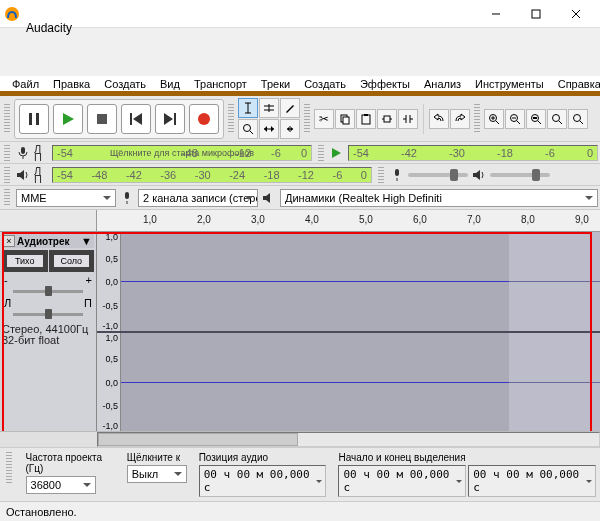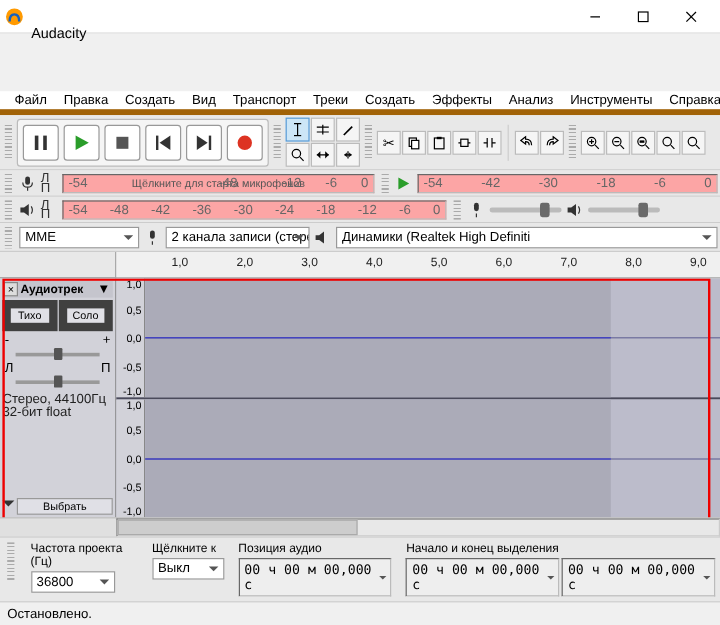--- a/index.html
+++ b/index.html
@@ -14,21 +14,21 @@
 .toolbar-row { background: #e8e8e8; display: flex; align-items: center; padding: 2px; gap: 2px; border-bottom: 1px solid #ccc; }
 .grip { width: 6px; height: 30px; background: repeating-linear-gradient(to bottom, #aaa 0 1px, transparent 1px 3px); margin: 0 2px; cursor: move; }
 .transport-box { background: #f5f5f5; border: 1px solid #bbb; border-radius: 3px; padding: 4px; display: flex; gap: 4px; }
 .big-btn { width: 30px; height: 30px; background: #fff; border: 1px solid #999; border-radius: 3px; display: flex; align-items: center; justify-content: center; cursor: pointer; }
 .tool-grid { display: grid; grid-template-columns: repeat(3, 20px); grid-template-rows: repeat(2, 20px); gap: 1px; }
 .tool-btn { width: 20px; height: 20px; background: #f5f5f5; border: 1px solid #bbb; display: flex; align-items: center; justify-content: center; cursor: pointer; font-size: 12px; }
 .tool-btn.active { background: #cde6f7; border-color: #5a9bd5; }
 .icon-row { display: flex; gap: 1px; }
 .sep { width: 1px; height: 30px; background: #ccc; margin: 0 3px; }
 .meter-row { background: #e8e8e8; display: flex; align-items: center; padding: 1px 2px; gap: 4px; border-bottom: 1px solid #ccc; height: 22px; }
-.meter { flex: 1; height: 16px; background: #fca5a5; border: 1px inset #bbb; position: relative; display: flex; align-items: center; font-size: 9px; color: #555; padding: 0 4px; }
+.meter { flex: 1; height: 16px; background: #bef264; border: 1px inset #bbb; position: relative; display: flex; align-items: center; font-size: 9px; color: #555; padding: 0 4px; }
 .meter-scale { position: absolute; inset: 0; display: flex; justify-content: space-between; padding: 0 4px; font-size: 8px; color: #666; align-items: center; pointer-events: none; }
 .meter-label { font-size: 8px; color: #333; width: 14px; line-height: 8px; }
 .slider-box { display: flex; align-items: center; gap: 4px; }
 .slider { width: 60px; height: 4px; background: #bbb; position: relative; border-radius: 2px; }
 .slider-thumb { position: absolute; width: 8px; height: 12px; background: #6a6a6a; top: -4px; border-radius: 2px; }
 .device-row { background: #e8e8e8; display: flex; align-items: center; padding: 2px; gap: 4px; border-bottom: 1px solid #ccc; height: 24px; }
 .combo { background: #fff; border: 1px solid #999; padding: 2px 16px 2px 4px; position: relative; font-size: 11px; height: 18px; display: flex; align-items: center; cursor: pointer; overflow: hidden; white-space: nowrap; }
 .combo::after { content: ''; position: absolute; right: 4px; top: 50%; border: 4px solid transparent; border-top-color: #555; transform: translateY(-2px); }
 .timeline { height: 22px; background: #e8e8e8; display: flex; border-bottom: 1px solid #999; position: relative; }
 .timeline-gutter { width: 97px; border-right: 1px solid #999; }
@@ -36,21 +36,21 @@
 .ruler-label { position: absolute; top: 4px; font-size: 10px; color: #222; }
 .tracks-area { flex: 1; background: #8c8c9a; display: flex; flex-direction: column; overflow: hidden; position: relative; }
 .red-box { position: absolute; border: 2px solid #e00; pointer-events: none; z-index: 10; }
 .audio-track { display: flex; height: 218px; background: #bfbfc8; }
 .track-panel { width: 97px; background: #d2d2d9; border-right: 1px solid #888; padding: 2px; display: flex; flex-direction: column; gap: 2px; font-size: 10px; }
 .track-header { display: flex; align-items: center; gap: 2px; background: #c5c5cd; padding: 1px; }
 .track-close { width: 12px; height: 12px; border: 1px solid #888; display: flex; align-items: center; justify-content: center; font-size: 9px; cursor: pointer; background: #ddd; }
 .track-name { flex: 1; font-weight: bold; font-size: 10px; }
 .track-menu { width: 12px; cursor: pointer; }
 .track-btns { display: flex; gap: 1px; }
-.track-btn { flex: 1; background: #e0e0e6; border: 7px solid #404040; padding: 1px; text-align: center; font-size: 9px; cursor: pointer; }
+.track-btn { flex: 1; background: #e0e0e6; border: 5px solid #404040; padding: 1px; text-align: center; font-size: 9px; cursor: pointer; }
 .mini-slider-row { display: flex; align-items: center; justify-content: space-between; font-size: 9px; padding: 0 2px; }
 .mini-slider { width: 70px; height: 3px; background: #999; position: relative; margin: 2px auto; }
 .mini-thumb { position: absolute; width: 7px; height: 10px; background: #555; top: -4px; left: 32px; border-radius: 1px; }
 .track-info { font-size: 9px; color: #222; margin-top: 4px; line-height: 11px; }
 .track-collapse { margin-top: auto; display: flex; align-items: center; gap: 2px; }
 .collapse-tri { width: 0; height: 0; border: 5px solid transparent; border-top-color: #333; cursor: pointer; }
 .select-btn { flex: 1; background: #e0e0e6; border: 1px solid #999; font-size: 9px; padding: 1px; text-align: center; cursor: pointer; }
 .waveform-area { flex: 1; display: flex; flex-direction: column; position: relative; }
 .channel { flex: 1; display: flex; background: #bcbccb; border-bottom: 2px solid #4a4a5a; position: relative; }
 .channel:last-child { border-bottom: none; }
@@ -415,24 +415,20 @@
           <span>Л</span>
           <span>П</span>
         </div>
       <div class="mini-slider">
           <div class="mini-thumb"></div>
         </div>
       <div class="track-info">
         <div>Стерео, 44100Гц</div>
         <div>32-бит float</div>
       </div>
-      <div class="track-collapse">
-        <div class="collapse-tri"></div>
-        <div class="select-btn">Выбрать</div>
-      </div>
     </div>
     <div class="waveform-area">
       <div class="channel">
         <div class="vscale">
           <div class="vtick" style="top:0">1,0</div>
           <div class="vtick" style="top:22%">0,5</div>
           <div class="vtick" style="top:46%">0,0</div>
           <div class="vtick" style="top:70%">-0,5</div>
           <div class="vtick" style="bottom:0">-1,0</div>
         </div>

